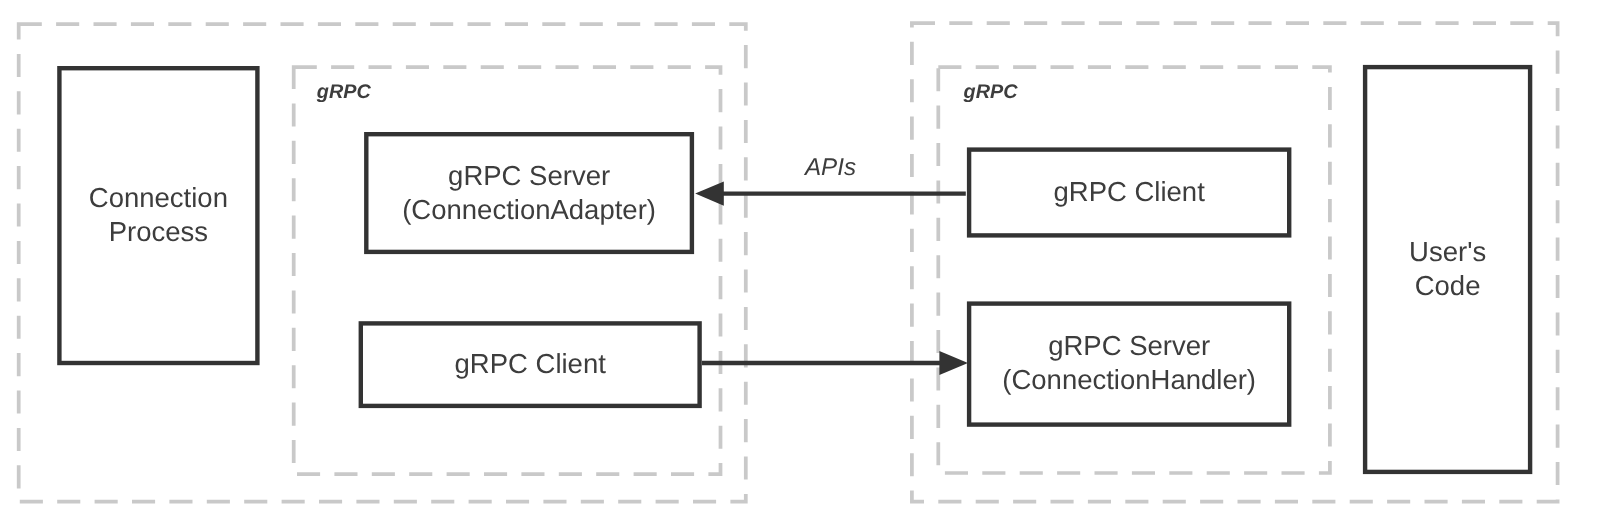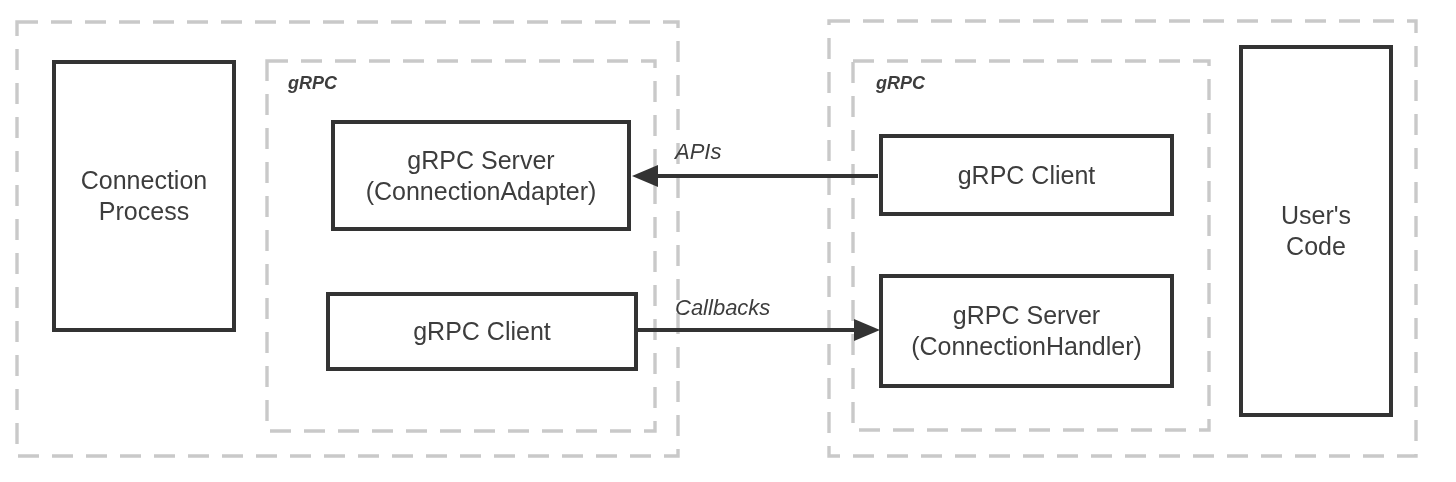--- a/index.html
+++ b/index.html
@@ -38,20 +38,21 @@
   .container-label{
     position:absolute;
     font-size:18px;
     font-style:italic;
     font-weight:700;
     color:var(--text);
   }
   .arrow-label{
     position:absolute;
     width:160px;
+    text-align:center;
     font-size:22px;
     font-style:italic;
     color:var(--text);
   }
 </style>
 </head>
 <body>
 
 <div class="canvas">
 
@@ -82,31 +83,30 @@
     <span class="lbl">gRPC Server
 (ConnectionAdapter)</span>
   </div>
 
   <div class="box" style="left:326px;top:292px;width:312px;height:79px;">
     <span class="lbl">gRPC Client</span>
   </div>
 
   <div class="arrow-label" style="left:675px;top:139px;">APIs</div>
 
-  <div class="arrow-label" style="left:675px;top:295px;">Callbacks</div>
 
   <div class="container-label" style="left:876px;top:73px;">gRPC</div>
 
   <div class="box" style="left:879px;top:134px;width:295px;height:82px;">
     <span class="lbl">gRPC Client</span>
   </div>
 
   <div class="box" style="left:879px;top:274px;width:295px;height:114px;">
     <span class="lbl">gRPC Server
 (ConnectionHandler)</span>
   </div>
 
-  <div class="box" style="left:1239px;top:45px;width:154px;height:372px;">
+  <div class="box" style="left:1239px;top:59px;width:154px;height:372px;">
     <span class="lbl">User's
 Code</span>
   </div>
 
 </div>
 
 </body></html>

